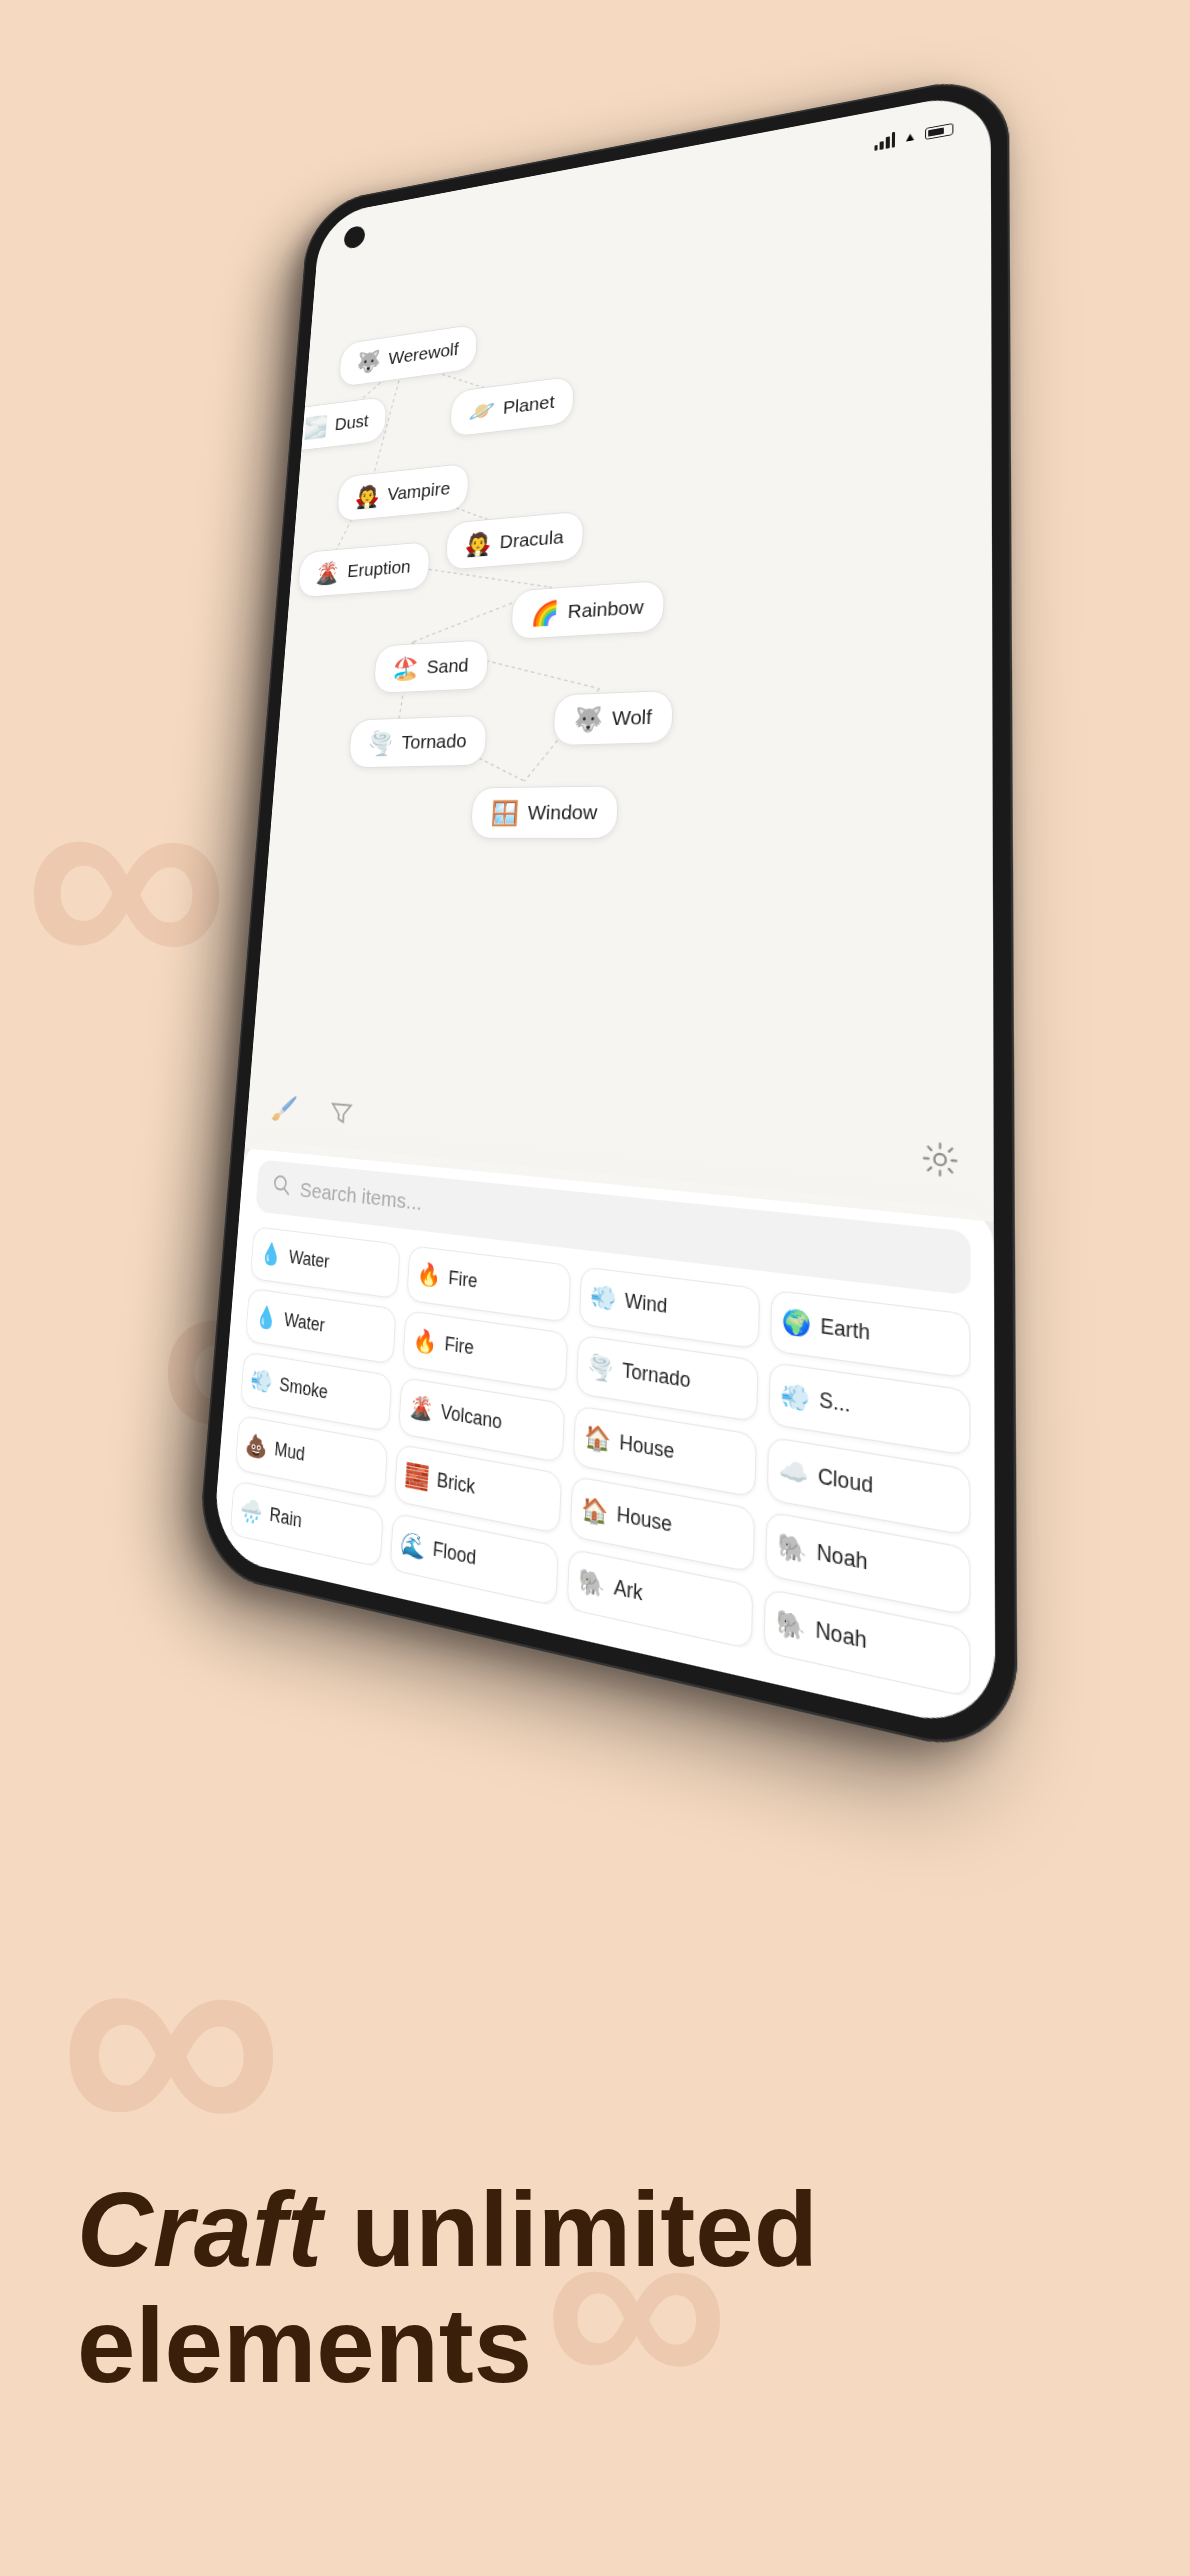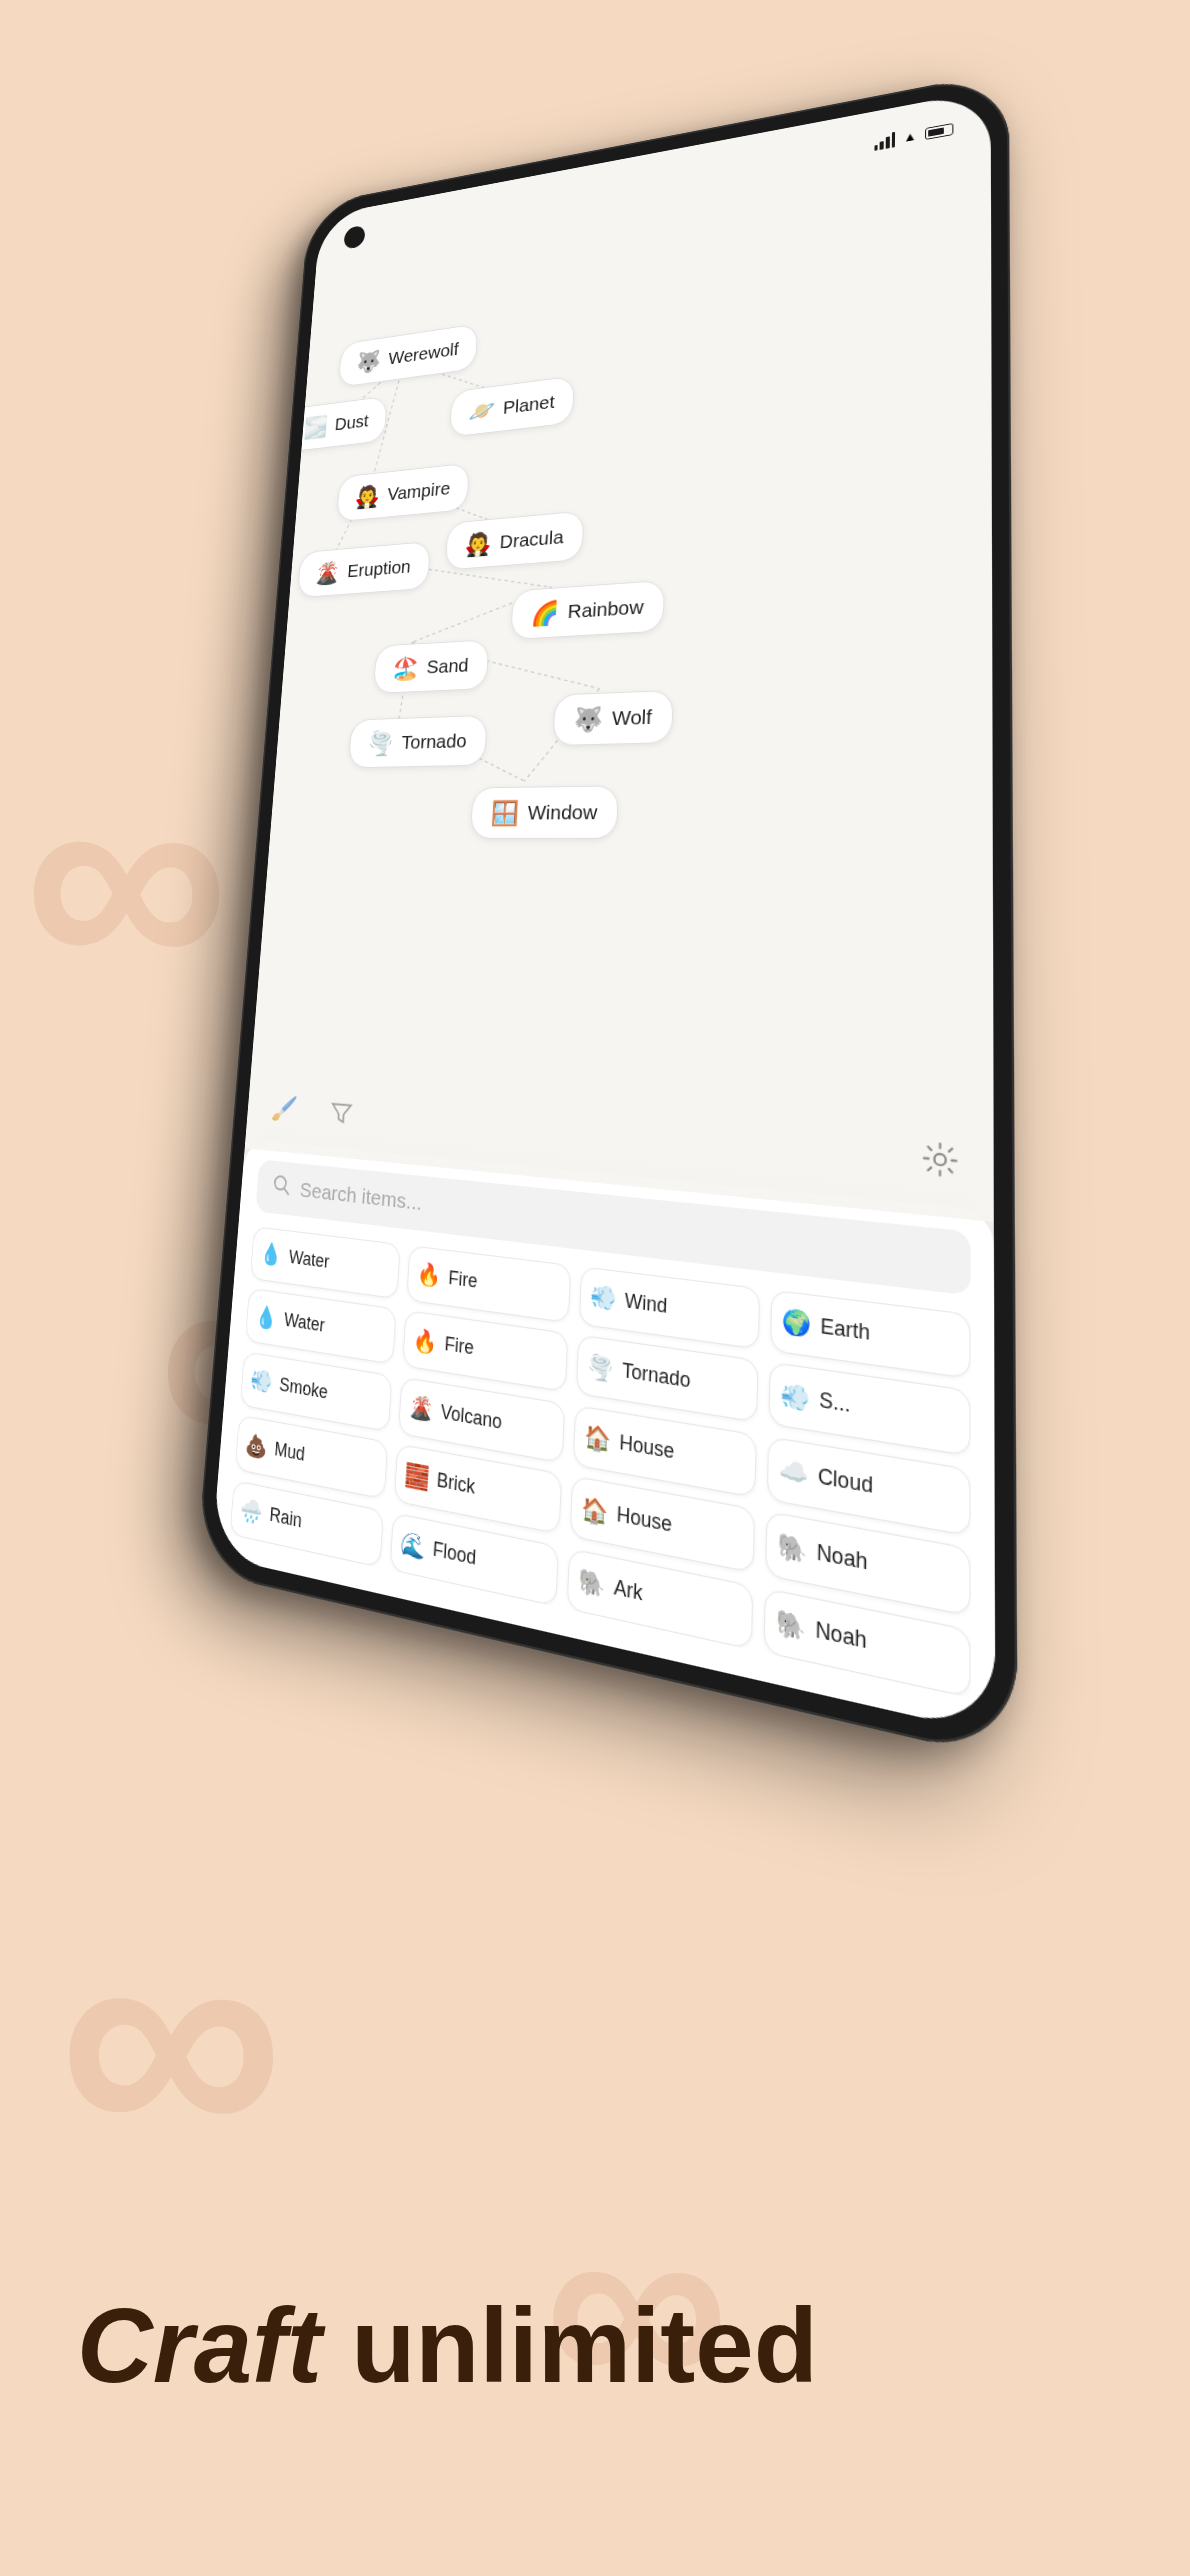--- a/index.html
+++ b/index.html
@@ -511,14 +511,15 @@
       </div>
 
     </div>
   </div>
 </div>
 
 <div class="bottom-text">
   <div class="bottom-headline">
     <span class="bold-italic">Craft</span><span> unlimited</span>
   </div>
+  <div class="bottom-headline">elements</div>
 </div>
 
 
 </body></html>

